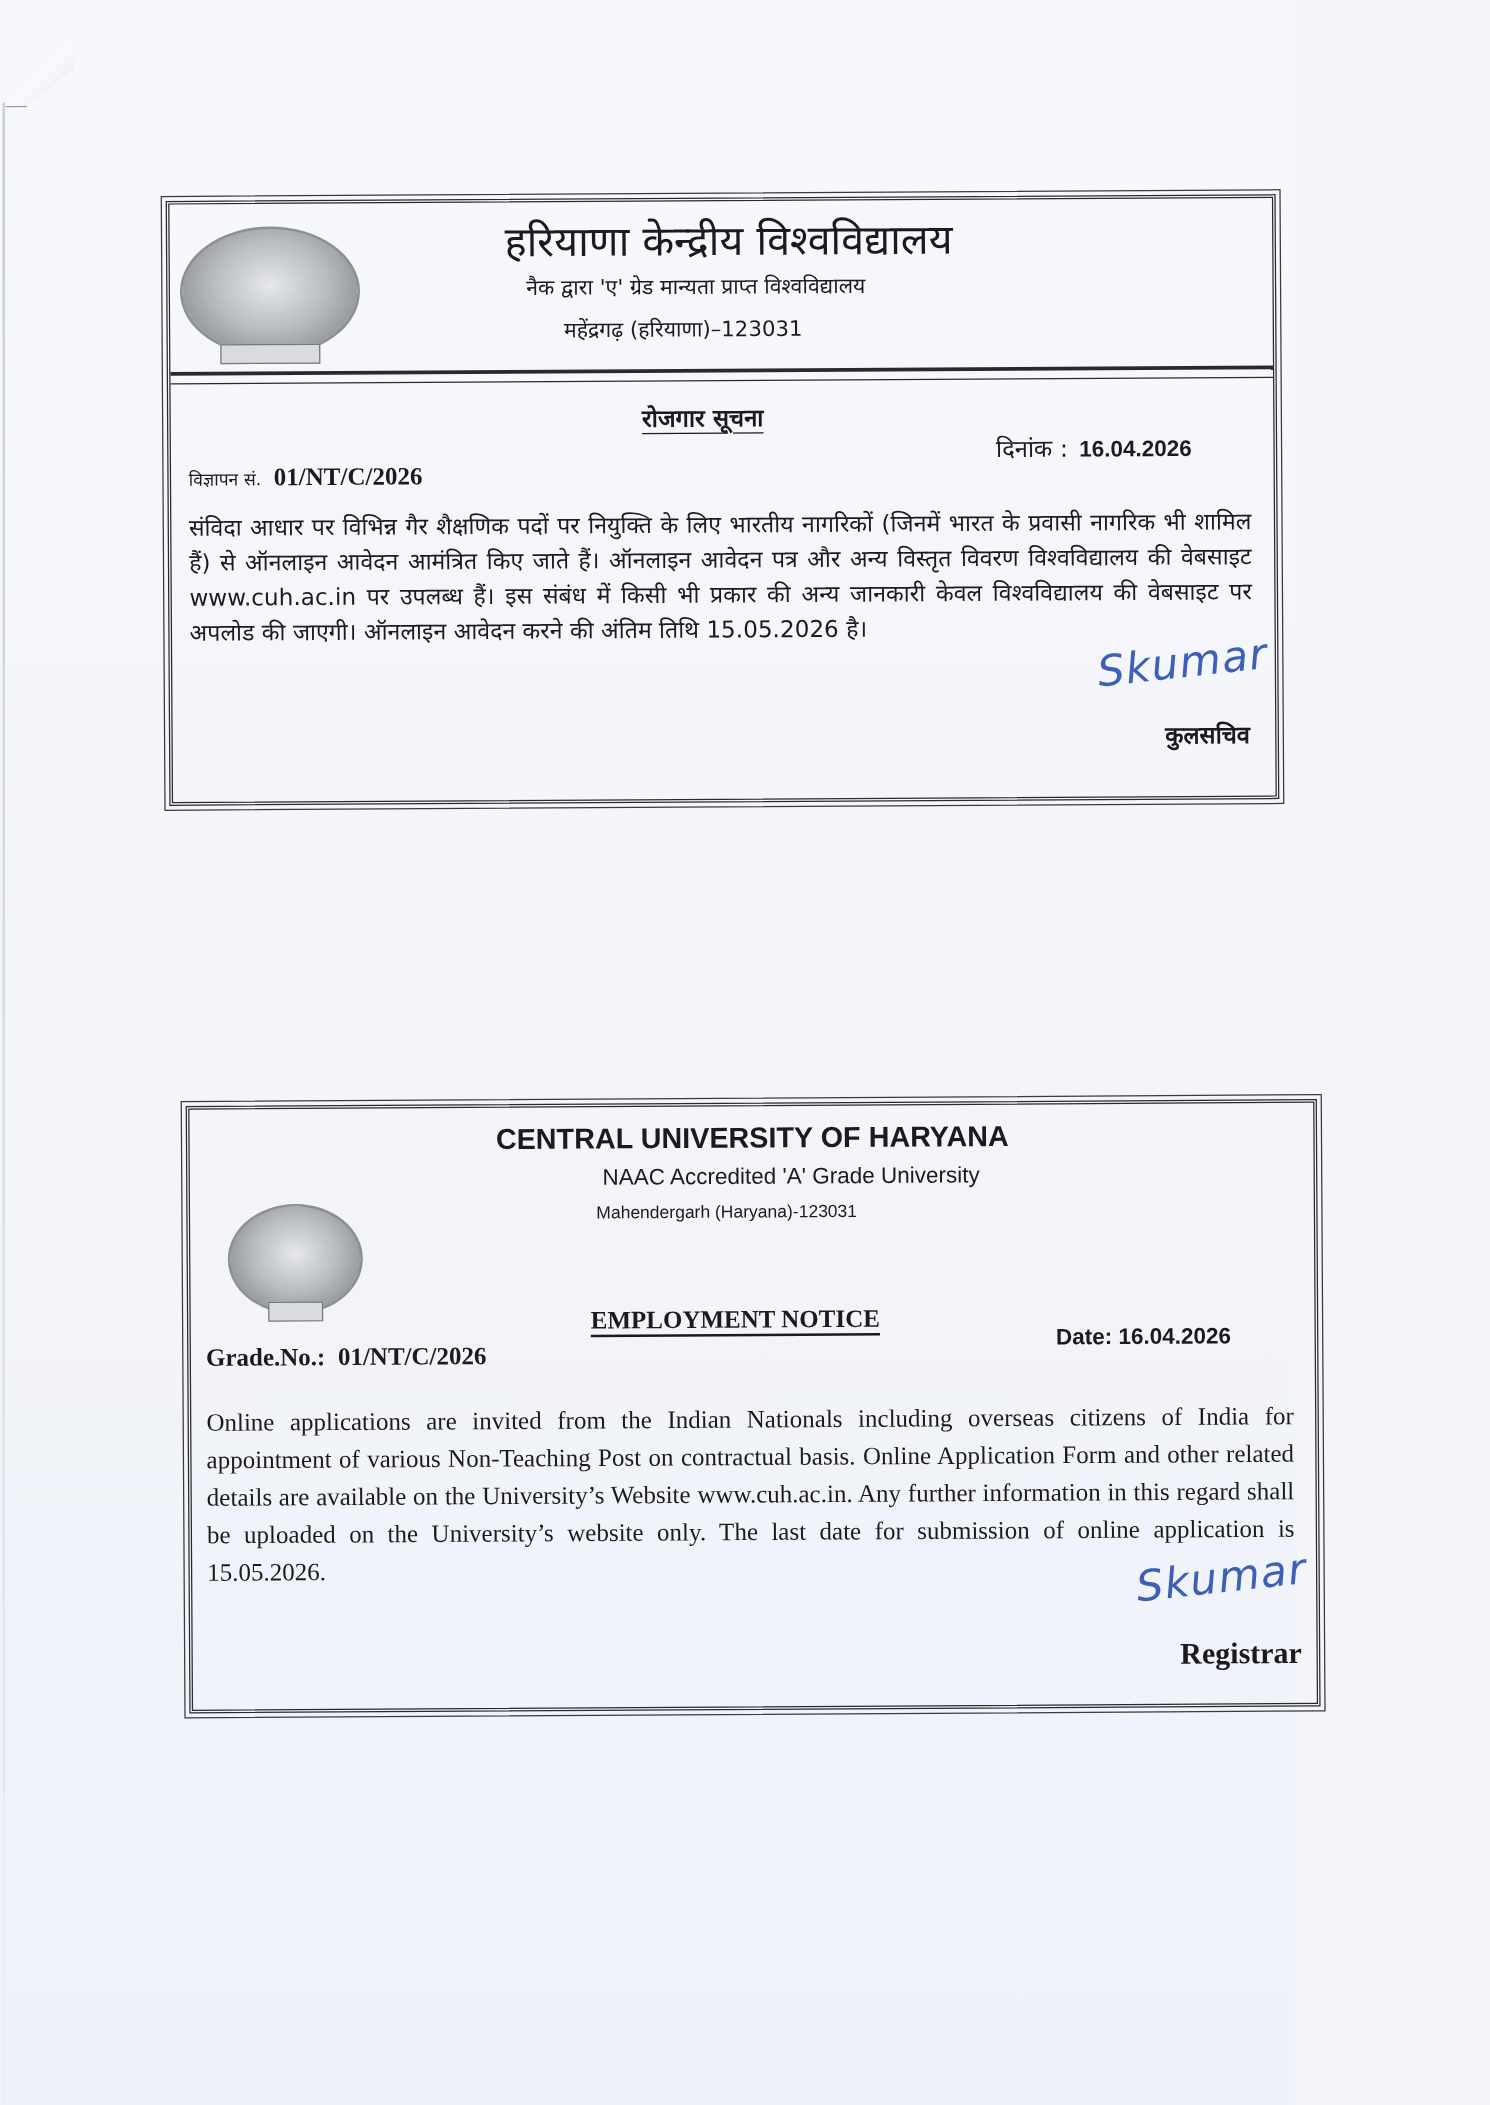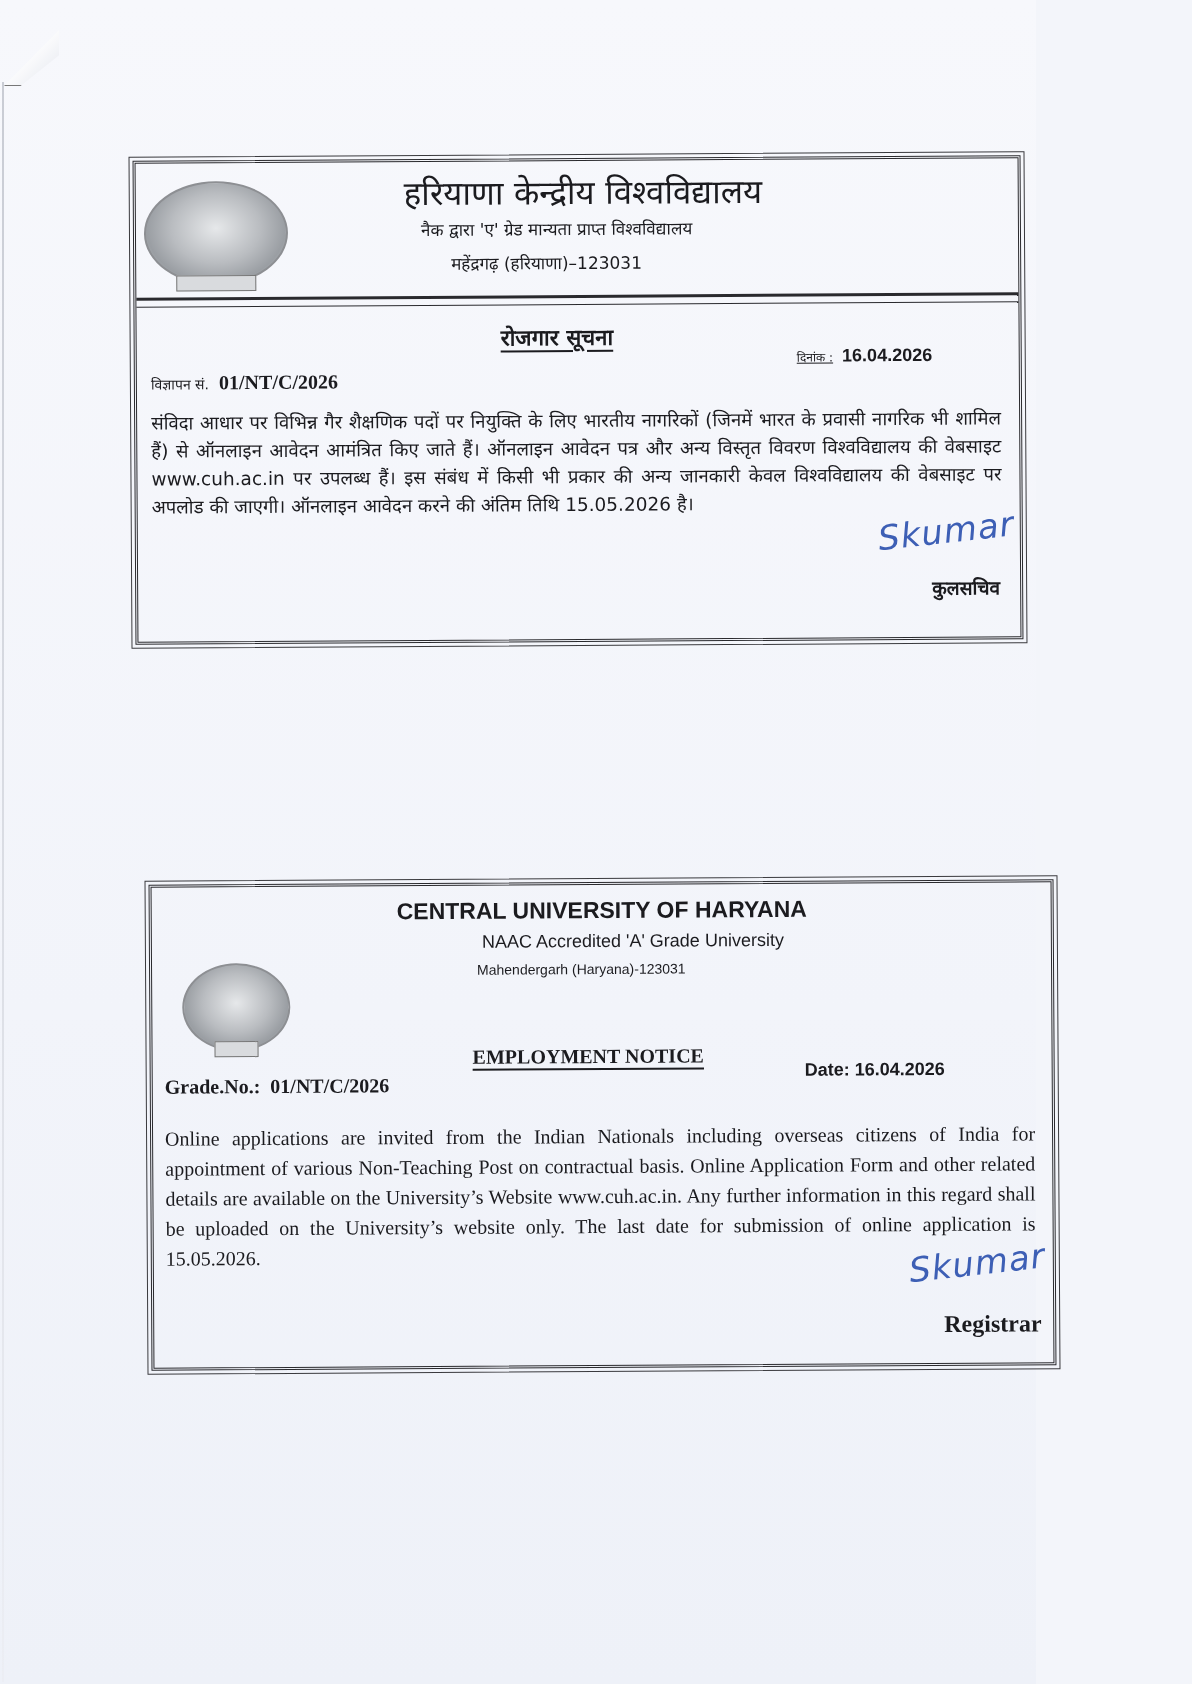--- a/index.html
+++ b/index.html
@@ -63,28 +63,28 @@
 
   <div class="notice" id="hindi">
     <div class="header-band">
       <div class="logo" style="left:8px; top:18px;"></div>
       <div class="t-center hi" style="left:268px; top:8px; font-size:33px;">हरियाणा केन्द्रीय विश्वविद्यालय</div>
       <div class="t-center hi" style="left:285px; top:56px; font-size:17px;">नैक द्वारा 'ए' ग्रेड मान्यता प्राप्त विश्वविद्यालय</div>
       <div class="t-center hi" style="left:315px; top:90px; font-size:17px;">महेंद्रगढ़ (हरियाणा)–123031</div>
     </div>
     <div class="divider"></div>
 
-    <div class="t-center hi underline" style="left:364px; top:160px; font-size:22px; font-weight:bold;text-align:right;">रोजगार सूचना</div>
+    <div class="t-center hi underline" style="left:377px; top:160px; font-size:19px; font-weight:bold;text-align:right;">रोजगार सूचना</div>
 
     <div class="t-center" style="left:14px; top:208px; font-size:20px;">
       <span class="hi" style="font-size:14px;">विज्ञापन सं.</span>&nbsp;
       <span style="font-weight:bold;">01/NT/C/2026</span>
     </div>
     <div class="t-center" style="left:660px; top:186px; font-size:18px;">
-      <span class="hi" style="font-size:12px;text-decoration:underline;">दिनांक :</span>&nbsp;
+      <span class="hi" style="font-size:19px;">दिनांक :</span>&nbsp;
       <span style="font-family:'Liberation Sans',sans-serif; font-weight:bold;">16.04.2026</span>
     </div>
 
     <div class="body-text hi" style="left:14px; top:246px; width:850px; font-size:18.5px; line-height:28px;">संविदा आधार पर विभिन्न गैर शैक्षणिक पदों पर नियुक्ति के लिए भारतीय नागरिकों (जिनमें भारत के प्रवासी नागरिक भी शामिल हैं) से ऑनलाइन आवेदन आमंत्रित किए जाते हैं। ऑनलाइन आवेदन पत्र और अन्य विस्तृत विवरण विश्वविद्यालय की वेबसाइट www.cuh.ac.in पर उपलब्ध हैं। इस संबंध में किसी भी प्रकार की अन्य जानकारी केवल विश्वविद्यालय की वेबसाइट पर अपलोड की जाएगी। ऑनलाइन आवेदन करने की अंतिम तिथि 15.05.2026 है।</div>
 
     <div class="signature" style="left:740px; top:352px;">Skumar</div>
     <div class="t-center hi" style="left:780px; top:416px; font-size:19px; font-weight:bold;margin-left:14px;">कुलसचिव</div>
   </div>
 
   <div class="notice" id="english">
@@ -93,21 +93,21 @@
     <div class="t-center" style="left:325px; top:76px; font-family:'Liberation Sans',sans-serif; font-size:14px;">Mahendergarh (Haryana)-123031</div>
 
     <div class="logo" style="left:30px; top:76px; width:104px; height:84px;"></div>
 
     <div class="t-center underline" style="left:320px; top:160px; font-size:20px; font-weight:bold;">EMPLOYMENT NOTICE</div>
 
     <div class="t-center" style="left:12px; top:188px; font-size:20px; font-weight:bold;">
       <span>Grade.No.:</span>&nbsp;
       <span>01/NT/C/2026</span>
     </div>
-    <div class="t-center" style="left:652px; top:176px; font-family:'Liberation Sans',sans-serif; font-size:18px; font-weight:bold;">
+    <div class="t-center" style="left:692px; top:176px; font-family:'Liberation Sans',sans-serif; font-size:18px; font-weight:bold;">
       <span>Date:</span>
       <span>16.04.2026</span>
     </div>
 
     <div class="body-text" style="left:12px; top:236px; width:870px; font-size:20px; line-height:30px;">Online applications are invited from the Indian Nationals including overseas citizens of India for appointment of various Non-Teaching Post on contractual basis. Online Application Form and other related details are available on the University’s Website www.cuh.ac.in. Any further information in this regard shall be uploaded on the University’s website only. The last date for submission of online application is 15.05.2026.</div>
 
     <div class="signature" style="left:755px; top:360px;">Skumar</div>
     <div class="t-center" style="left:790px; top:428px; font-size:24px; font-weight:bold;">Registrar</div>
   </div>
 </div>

